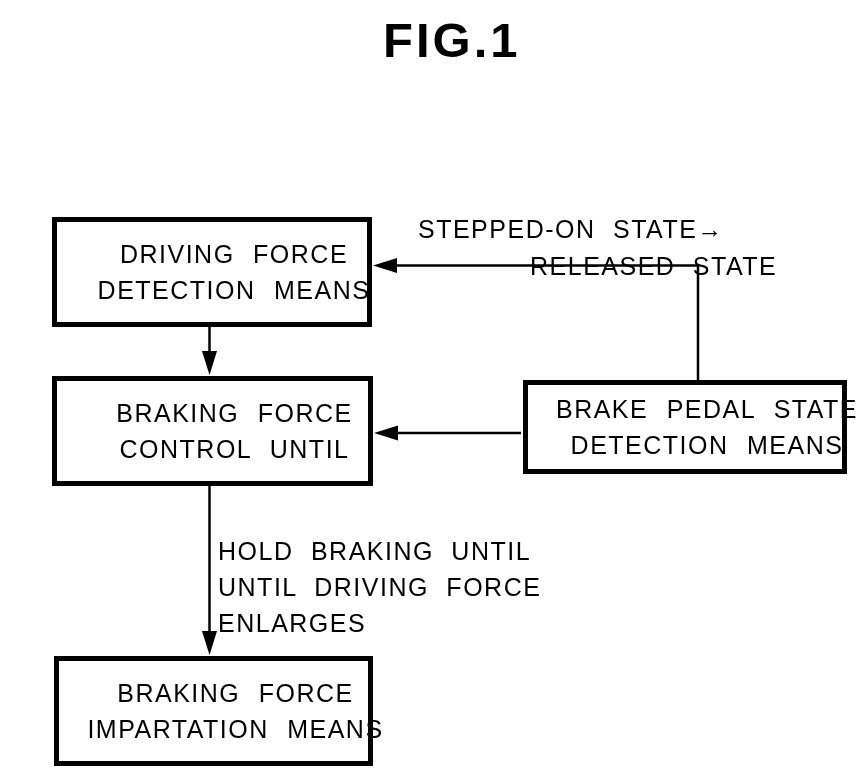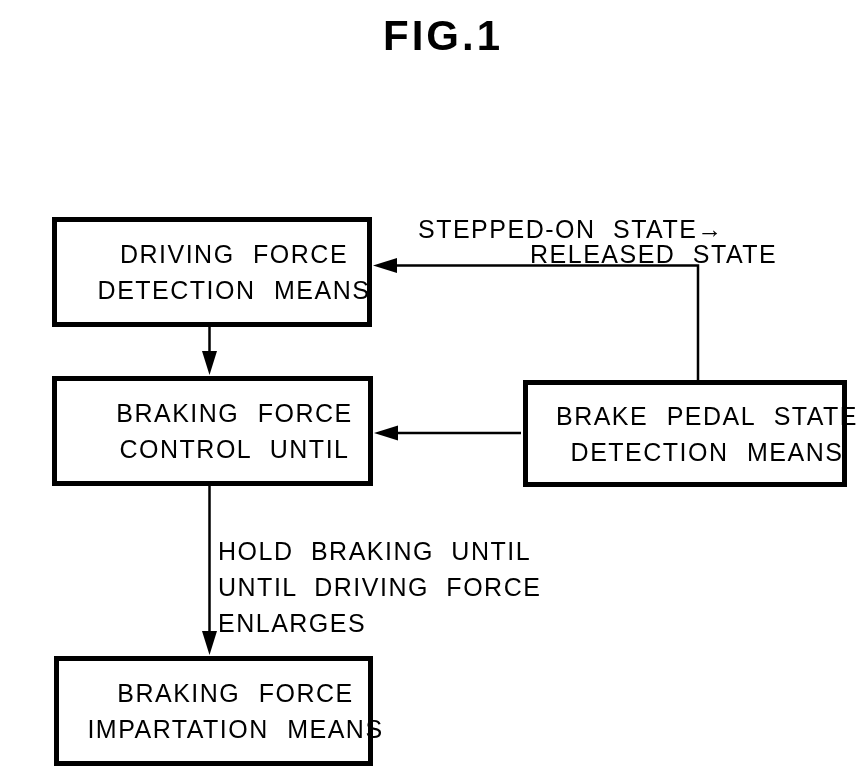--- a/index.html
+++ b/index.html
@@ -13,21 +13,21 @@
     height: 779px;
     background: #ffffff;
     font-family: "Liberation Sans", sans-serif;
     color: #000000;
     overflow: hidden;
   }
   .fig-title {
     position: absolute;
     left: 383px;
     top: 12px;
-    font-size: 42px;
+    font-size: 49px;
     font-weight: bold;
     letter-spacing: 3px;
     white-space: nowrap;
   }
   .block {
     position: absolute;
     box-sizing: border-box;
     border: 5px solid #000000;
     background: #ffffff;
     display: flex;
@@ -37,32 +37,32 @@
     text-align: center;
     font-size: 25px;
     letter-spacing: 1.5px;
     word-spacing: 10px;
     line-height: 36px;
     white-space: nowrap;
     padding-left: 44px;
   }
   .b1 { left: 52px;  top: 217px; width: 320px; height: 110px; }
   .b2 { left: 52px;  top: 376px; width: 321px; height: 110px; }
-  .b3 { left: 523px; top: 380px; width: 324px; height: 107px; }
+  .b3 { left: 523px; top: 380px; width: 324px; height: 94px; }
   .b4 { left: 54px;  top: 656px; width: 319px; height: 110px; }
   .annot {
     position: absolute;
     font-size: 25px;
     letter-spacing: 1.5px;
     word-spacing: 9px;
     white-space: nowrap;
     margin-top: 16px;
   }
   .an1a { left: 418px; top: 199px; }
-  .an1b { left: 530px; top: 224px; }
+  .an1b { left: 530px; top: 236px; }
   .an2 { left: 218px; top: 517px; line-height: 36px; }
   svg.wires {
     position: absolute;
     left: 0;
     top: 0;
     pointer-events: none;
   }
 </style>
 </head>
 <body>

